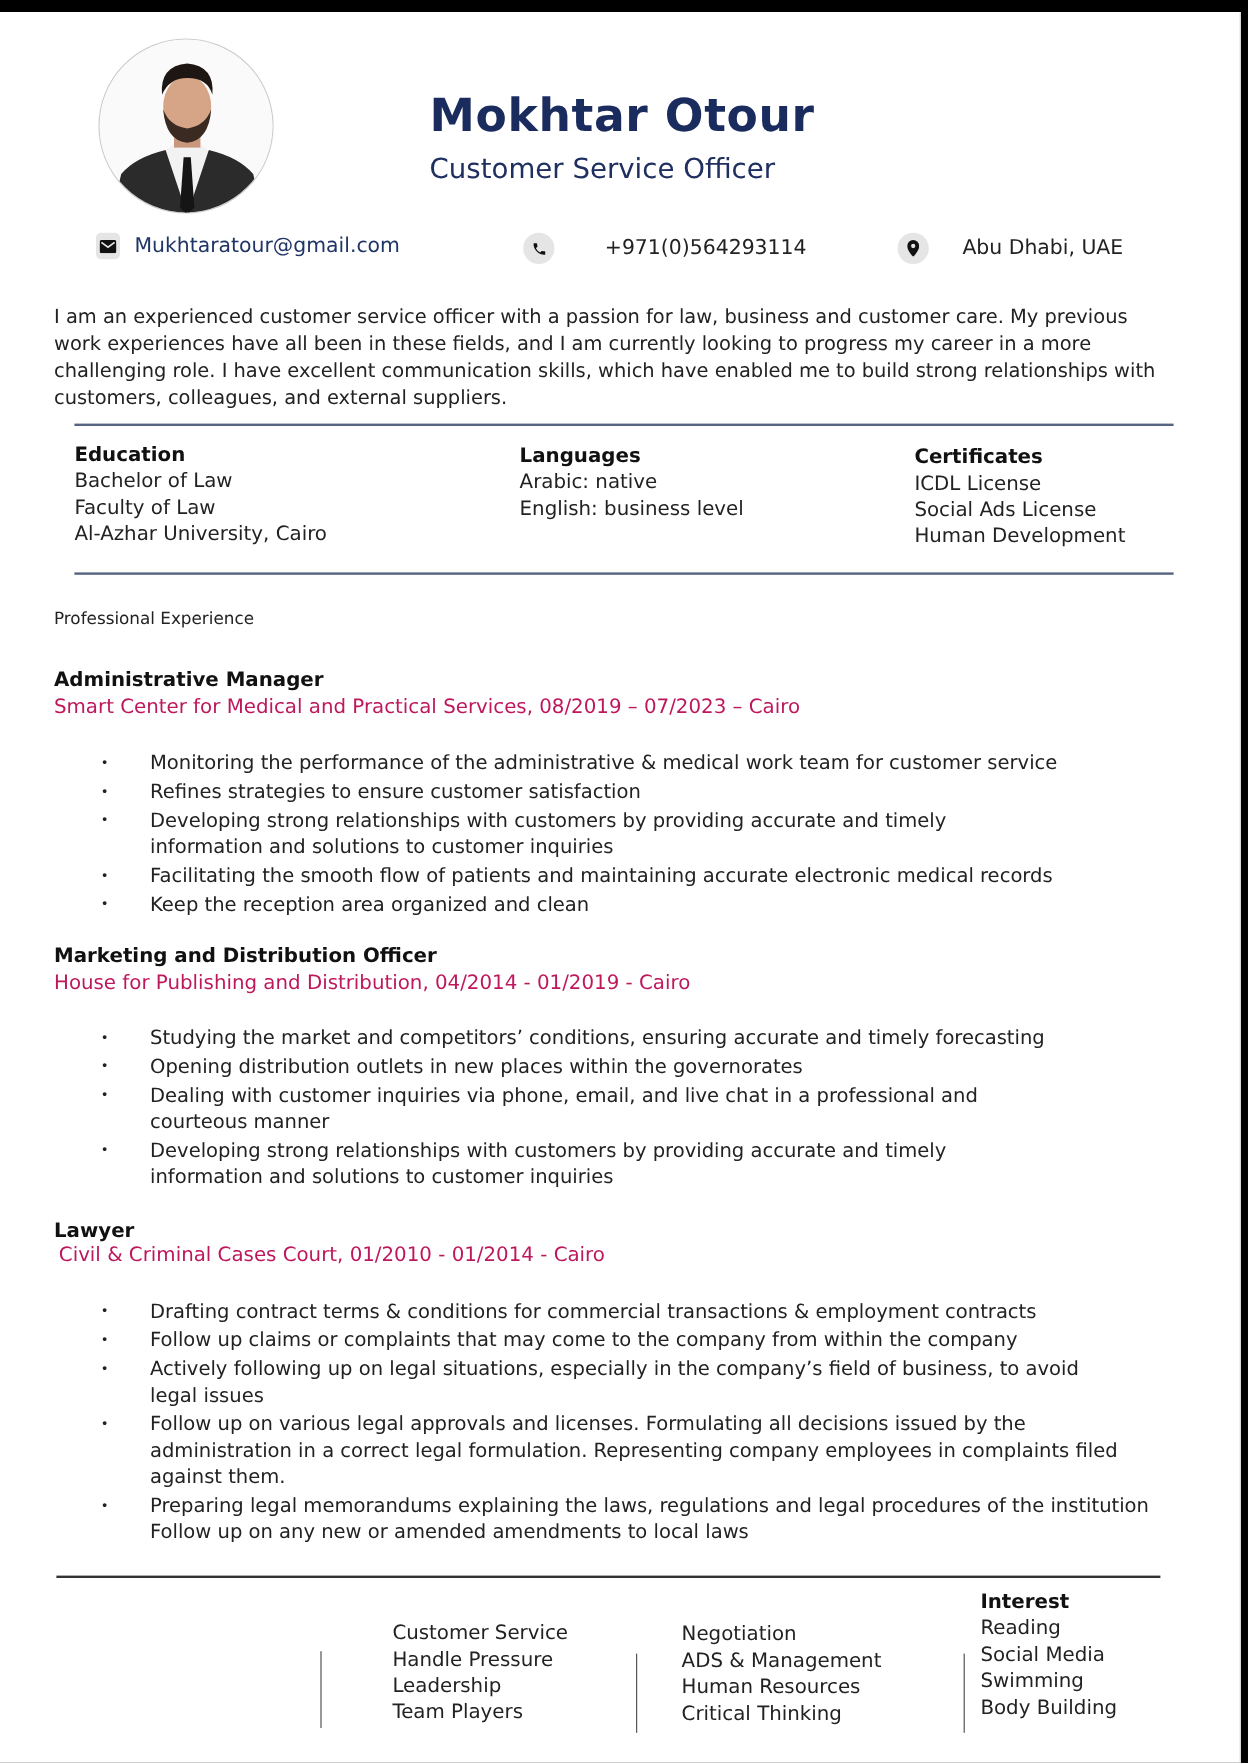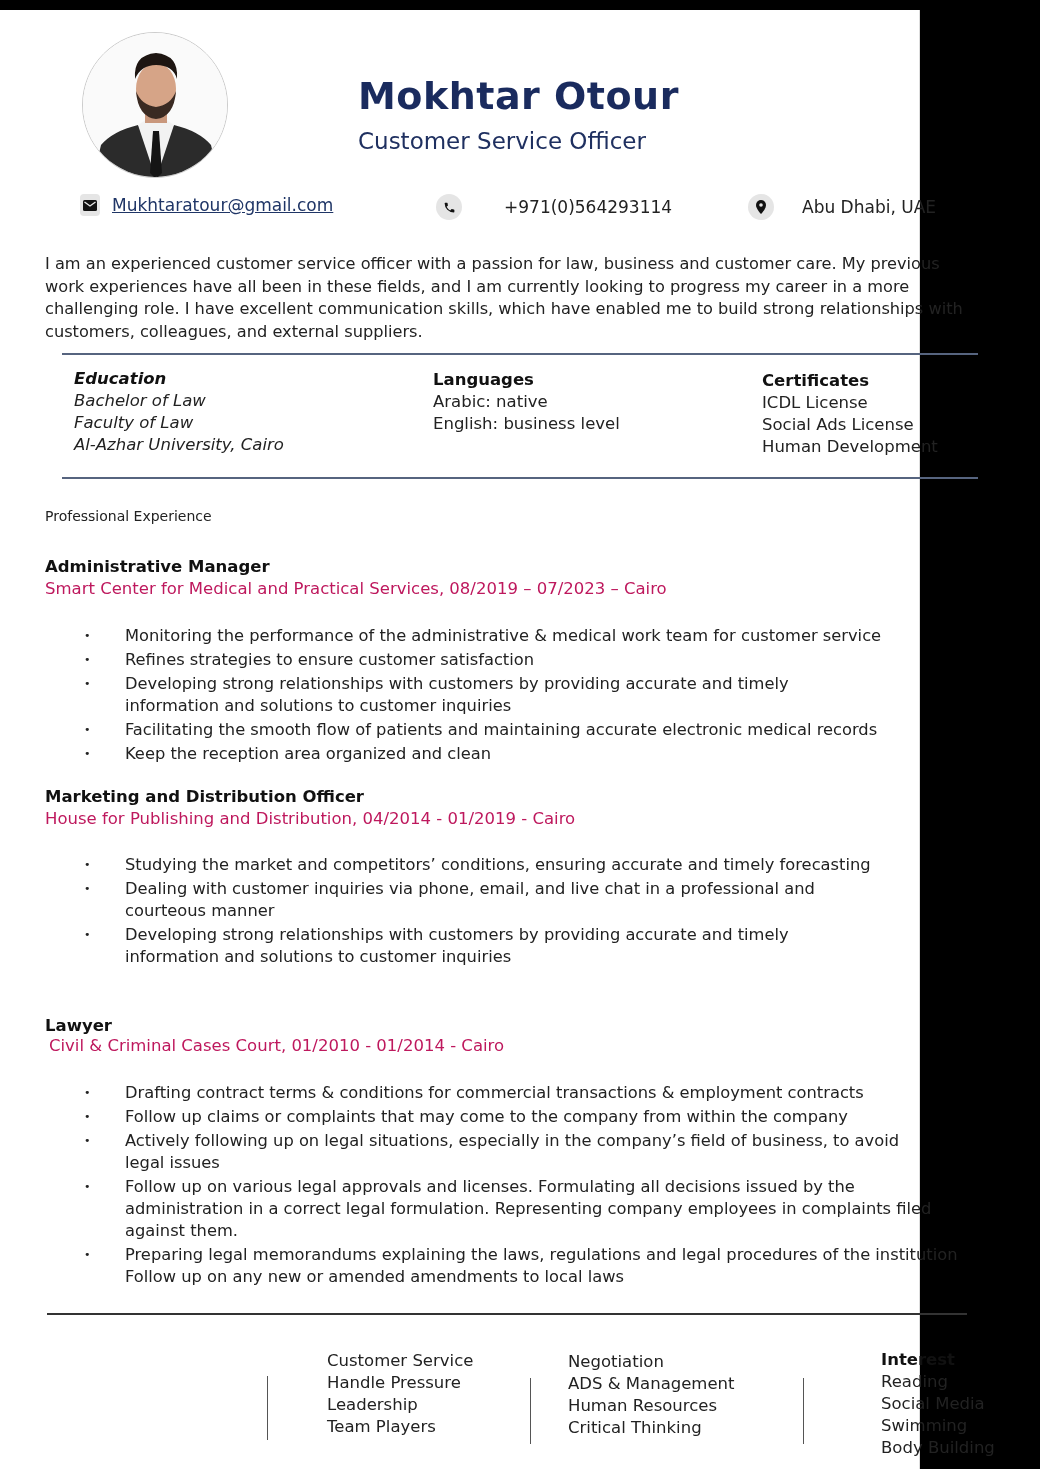--- a/index.html
+++ b/index.html
@@ -1,39 +1,39 @@
 <!DOCTYPE html>
 <html><head>
 <meta charset="utf-8">
 <style>
   * { box-sizing: border-box; margin: 0; padding: 0; }
   html, body { width: 1040px; height: 1469px; background: #000; overflow: hidden; }
   body { font-family: "DejaVu Sans", "Liberation Sans", sans-serif; color: #222; }
   .page {
-    position: absolute; left: 0; top: 10px; width: 920px; height: 1459px;
+    position: absolute; left: 0; top: 10px; width: 1034px; height: 1459px;
     background: #fff; border-right: 1px solid #ddd;
   }
   .photo {
     position: absolute; left: 82px; top: 22px; width: 146px; height: 146px;
     border-radius: 50%; border: 1px solid #ccc; overflow: hidden; background: #fff;
   }
   .name {
     position: absolute; left: 358px; top: 64px; font-size: 38px; font-weight: bold;
     color: #1a2b5e; letter-spacing: 0.5px; white-space: nowrap;
   }
   .title {
     position: absolute; left: 358px; top: 118px; font-size: 23px; color: #1f3060;
     white-space: nowrap;
   }
   .contact { position: absolute; top: 184px; display: flex; align-items: center; font-size: 17px; white-space: nowrap; }
   .contact .ic {
     width: 26px; height: 26px; border-radius: 50%; background: #e5e5e5;
     display: flex; align-items: center; justify-content: center; margin-right: 14px;
   }
-  .contact a { color: #1f3566; text-decoration: underline; }
+  .contact a { color: #1f3566; }
   .summary {
     position: absolute; left: 45px; top: 243px; width: 930px; font-size: 16.2px;
     line-height: 22.5px; color: #222;
   }
   .rule { position: absolute; height: 2px; background: #56647f; }
   .col3 { position: absolute; font-size: 16.5px; line-height: 22px; color: #222; white-space: nowrap; }
   .col3 .hd { font-weight: bold; color: #111; }
   .section-title { position: absolute; left: 45px; top: 498px; font-size: 14px; color: #222; }
   .job-title { position: absolute; left: 45px; font-size: 16.5px; font-weight: bold; color: #111; white-space: nowrap; }
   .job-sub { position: absolute; font-size: 16.5px; color: #be185d; white-space: nowrap; }
@@ -98,21 +98,21 @@
           <circle cx="5" cy="5" r="1.8" fill="#e5e5e5"></circle>
         </svg>
     </span>
     <span>Abu Dhabi, UAE</span>
   </div>
 
   <p class="summary">I am an experienced customer service officer with a passion for law, business and customer care. My previous work experiences have all been in these fields, and I am currently looking to progress my career in a more challenging role. I have excellent communication skills, which have enabled me to build strong relationships with customers, colleagues, and external suppliers.</p>
 
   <div class="rule" style="left:62px; top:343px; width:916px;"></div>
 
-  <div class="col3" style="left:74px; top:358px;font-style:italic;">
+  <div class="col3" style="left:62px; top:358px;">
     <div class="hd">Education</div>
     <div>Bachelor of Law</div>
     <div>Faculty of Law</div>
     <div>Al-Azhar University, Cairo</div>
   </div>
 
   <div class="col3" style="left:433px; top:359px;">
     <div class="hd">Languages</div>
     <div>Arabic: native</div>
     <div>English: business level</div>
@@ -136,20 +136,21 @@
     <li>Refines strategies to ensure customer satisfaction</li>
     <li style="padding-right:120px;">Developing strong relationships with customers by providing accurate and timely information and solutions to customer inquiries</li>
     <li>Facilitating the smooth flow of patients and maintaining accurate electronic medical records</li>
     <li>Keep the reception area organized and clean</li>
   </ul>
 
   <div class="job-title" style="top:777px;">Marketing and Distribution Officer</div>
   <div class="job-sub" style="left:45px; top:799px;">House for Publishing and Distribution, 04/2014 - 01/2019 - Cairo</div>
   <ul class="bul" style="top:844px;">
     <li>Studying the market and competitors’ conditions, ensuring accurate and timely forecasting</li>
+    <li>Opening distribution outlets in new places within the governorates</li>
     <li style="padding-right:100px;">Dealing with customer inquiries via phone, email, and live chat in a professional and courteous manner</li>
     <li style="padding-right:120px;">Developing strong relationships with customers by providing accurate and timely information and solutions to customer inquiries</li>
   </ul>
 
   <div class="job-title" style="top:1006px;">Lawyer</div>
   <div class="job-sub" style="left:49px; top:1026px;">Civil &amp; Criminal Cases Court, 01/2010 - 01/2014 - Cairo</div>
   <ul class="bul" style="top:1072px;">
     <li>Drafting contract terms &amp; conditions for commercial transactions &amp; employment contracts</li>
     <li>Follow up claims or complaints that may come to the company from within the company</li>
     <li style="padding-right:60px;">Actively following up on legal situations, especially in the company’s field of business, to avoid legal issues</li>
@@ -173,21 +174,21 @@
 
   <div class="skillcol" style="left:568px; top:1341px;">
     <div>Negotiation</div>
     <div>ADS &amp; Management</div>
     <div>Human Resources</div>
     <div>Critical Thinking</div>
   </div>
 
   <div class="vline" style="left:803px; top:1368px; height:66px;"></div>
 
-  <div class="skillcol" style="left:881px; top:1314px;margin-top:25px;">
+  <div class="skillcol" style="left:817px; top:1314px;">
     <div class="hd">Interest</div>
     <div>Reading</div>
     <div>Social Media</div>
     <div>Swimming</div>
     <div>Body Building</div>
   </div>
 
 </div>
 
 </body></html>

